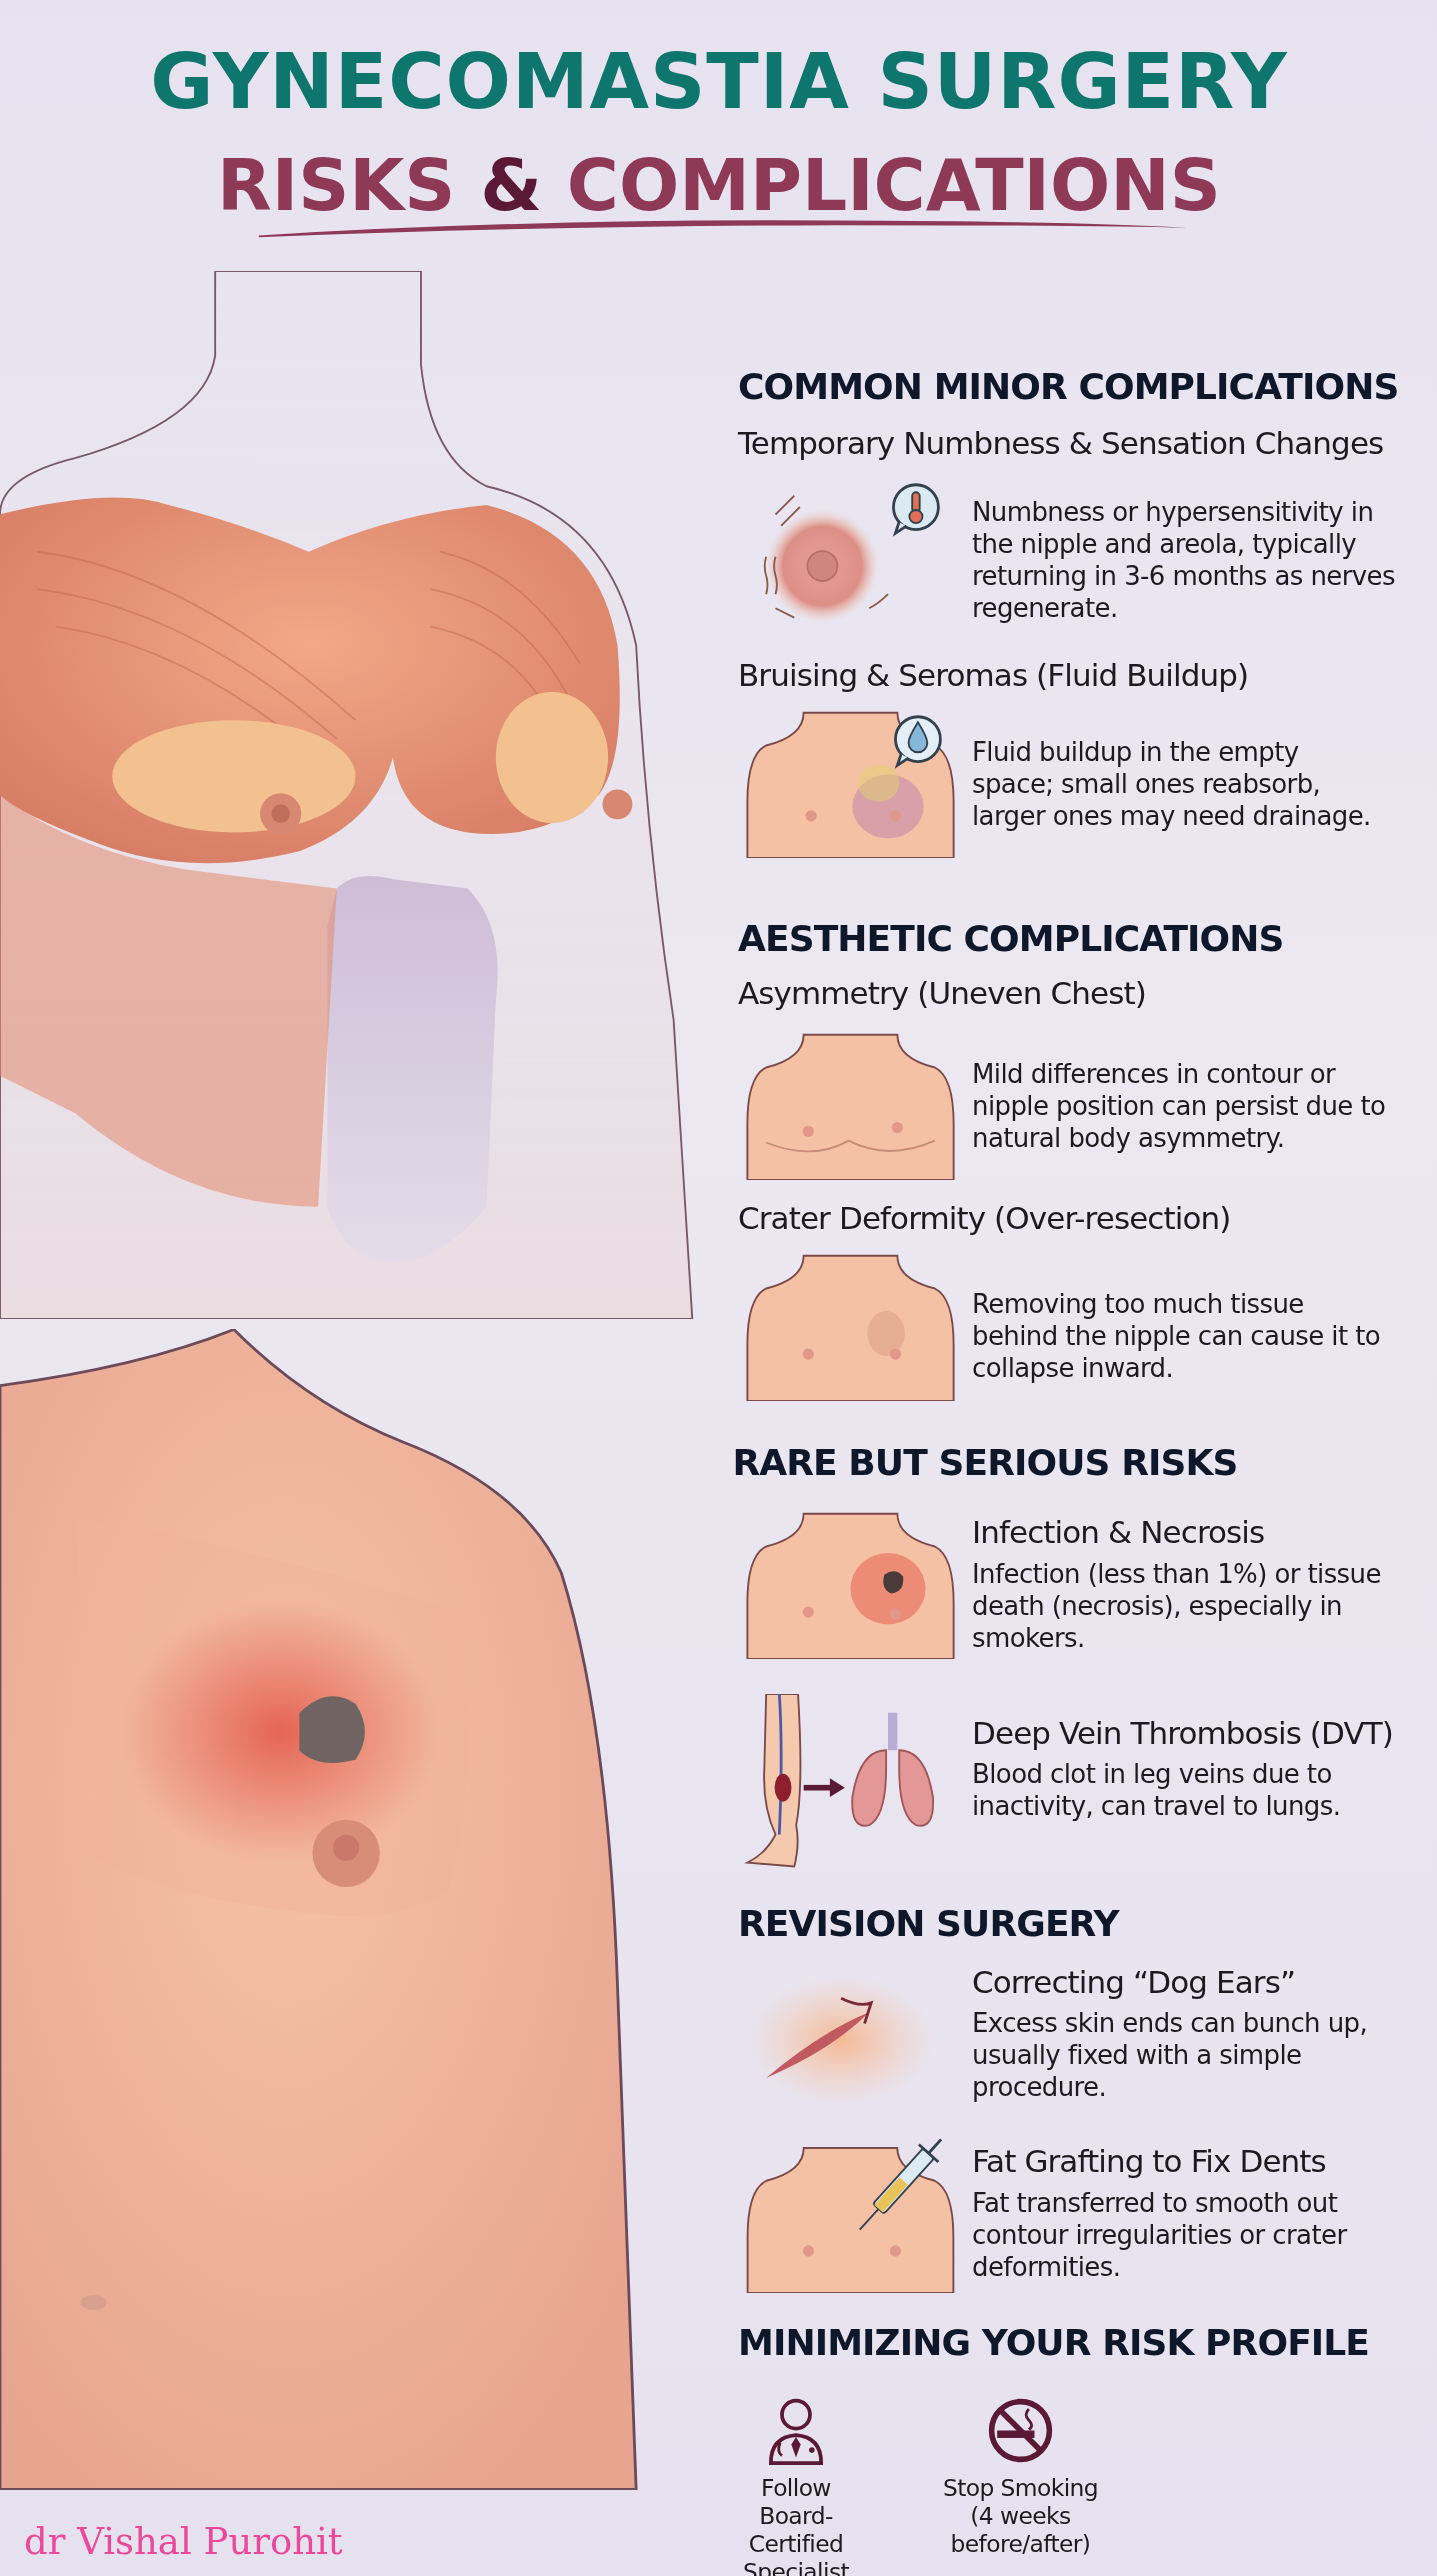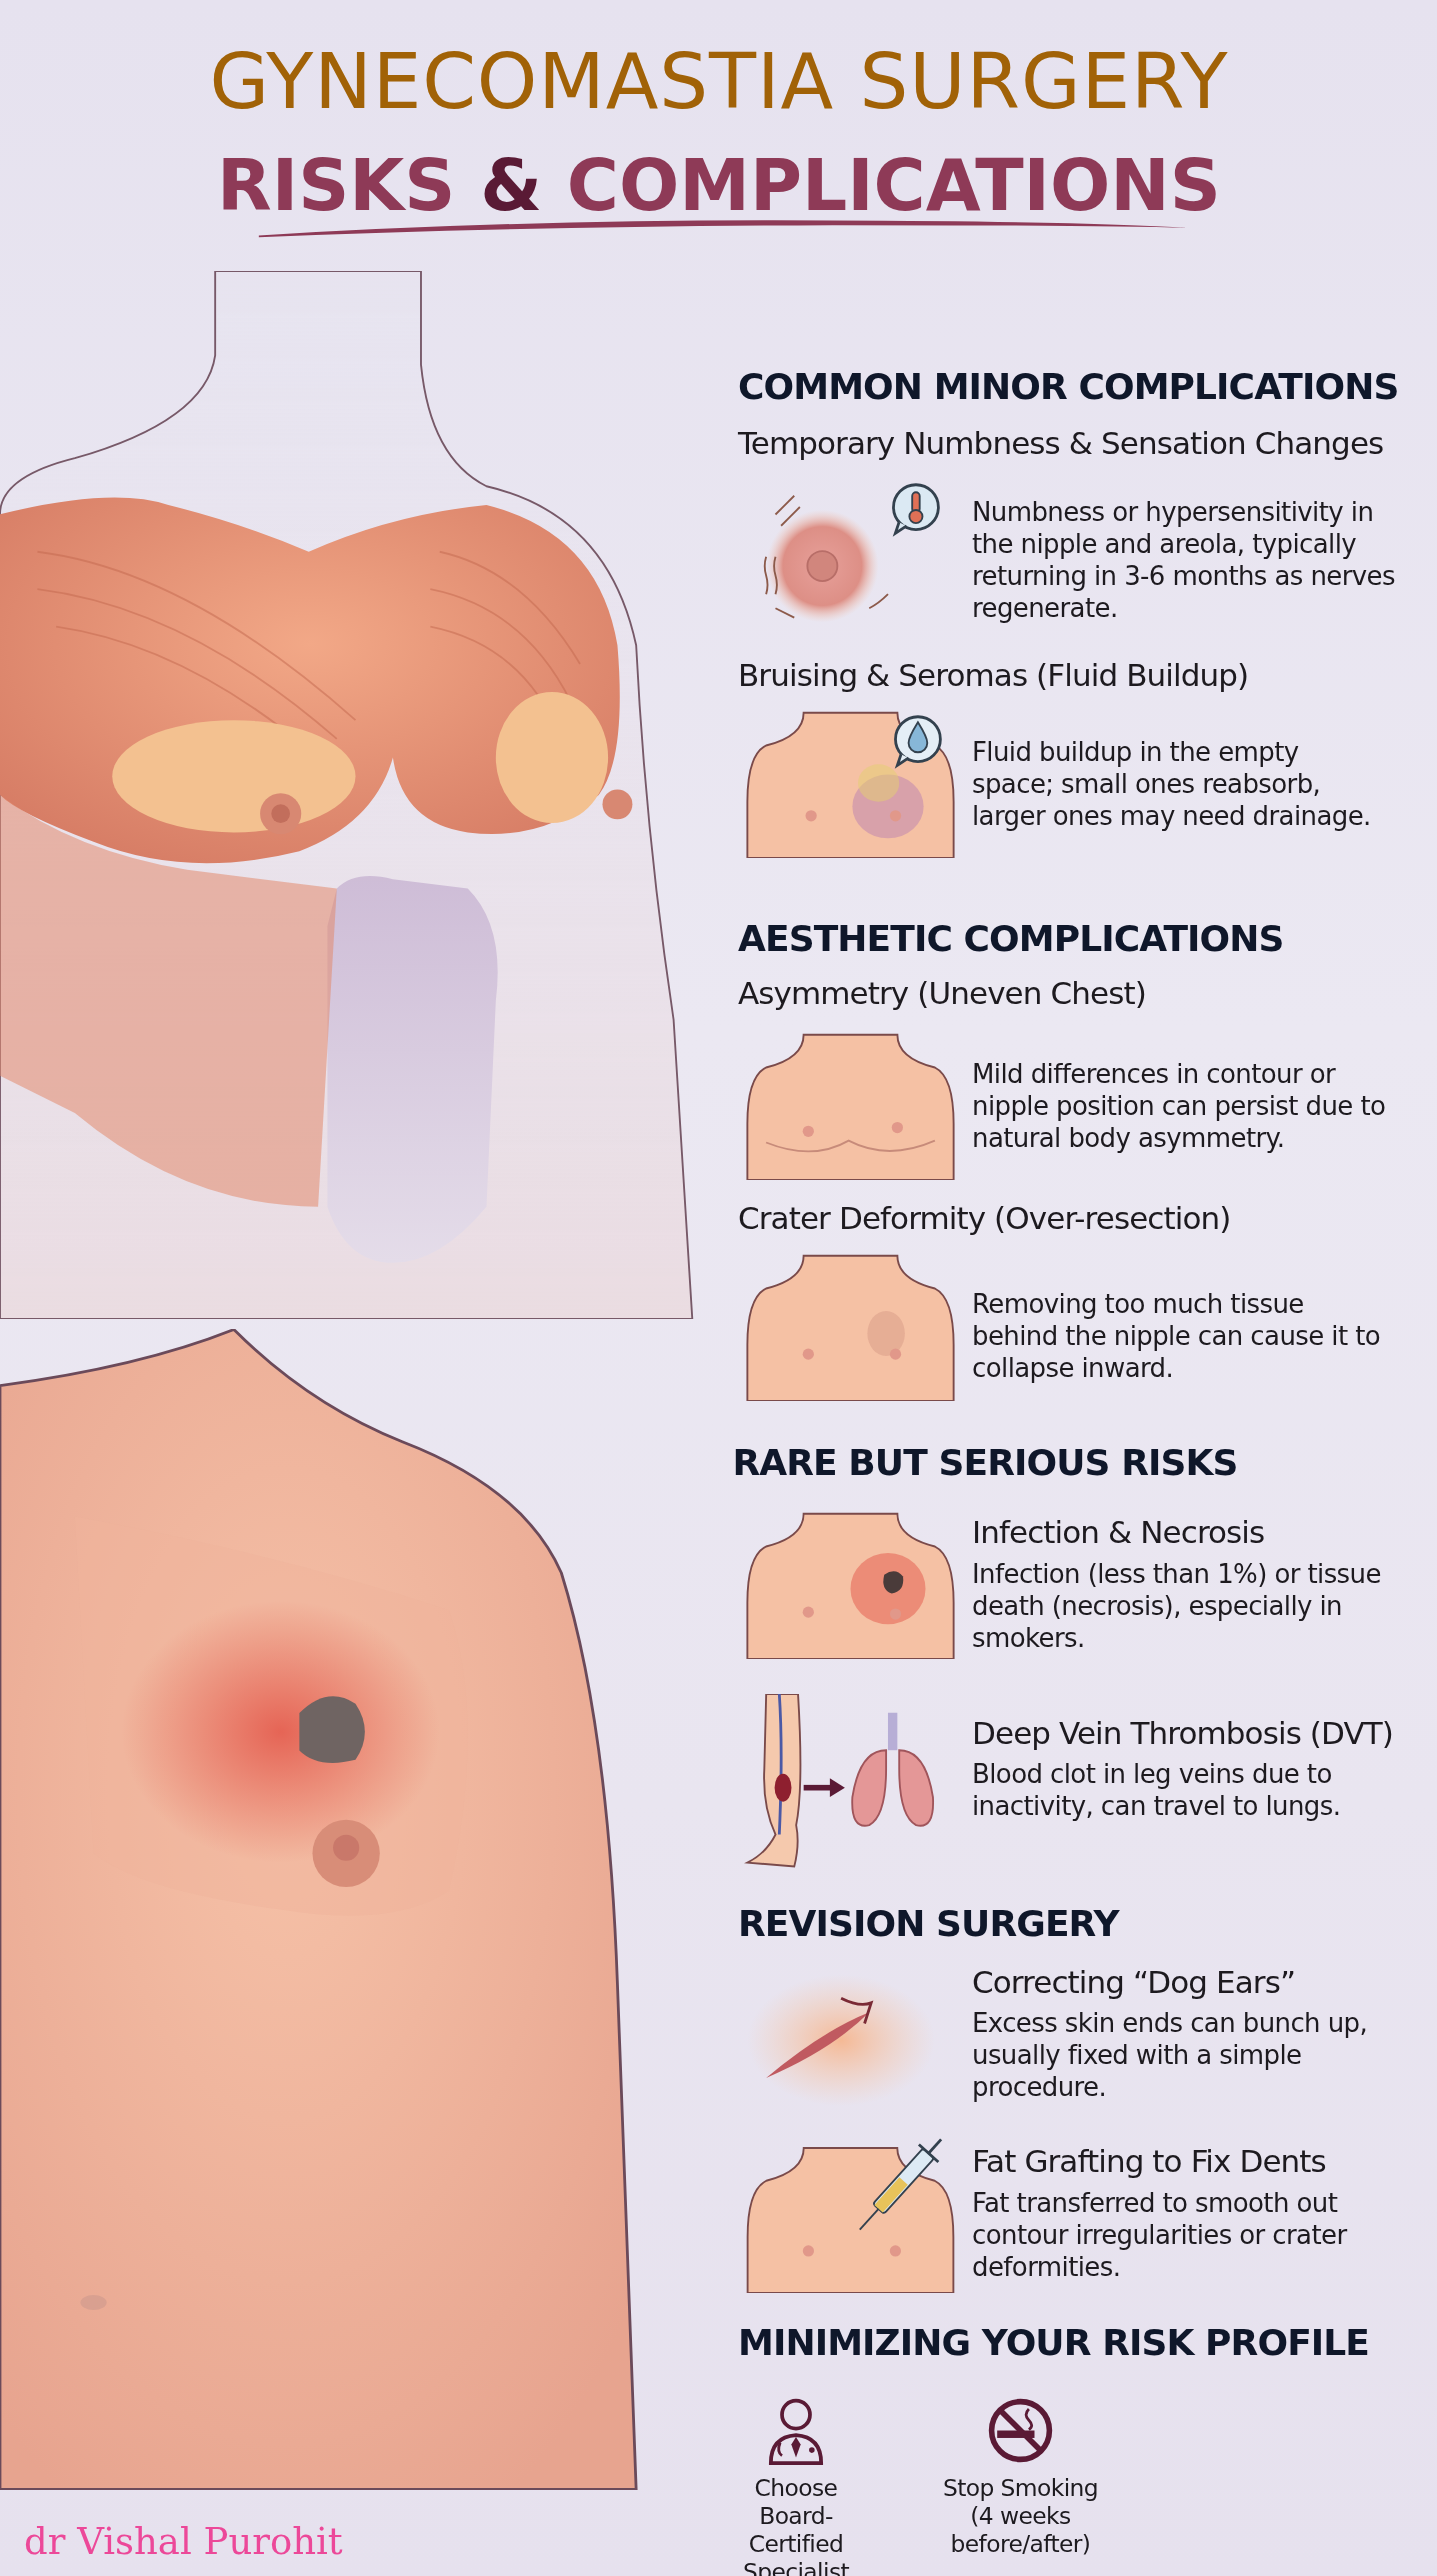--- a/index.html
+++ b/index.html
@@ -1,20 +1,20 @@
 <!DOCTYPE html>
 <html style="font-size:15px"><head>
 <meta charset="utf-8">
 <style>
   html,body{margin:0;padding:0;}
   body{width:1438px;height:2576px;overflow:hidden;position:relative;
     background:linear-gradient(180deg,#e6e2ef 0%,#ebe8f2 40%,#e9e5f0 70%,#e6e1ee 100%);
     font-family:"Liberation Sans","DejaVu Sans",sans-serif;color:#1d1a1f;}
   .title-wrap{position:absolute;left:0;top:37px;width:1438px;text-align:center;}
-  .title1{font-family:"DejaVu Sans",sans-serif;font-weight:normal;font-size:77px;color:#a16207;letter-spacing:0.9px;line-height:90px;}
+  .title1{font-family:"DejaVu Sans",sans-serif;font-weight:bold;font-size:77px;color:#0f766e;letter-spacing:0.9px;line-height:90px;}
   .title2{font-family:"DejaVu Sans",sans-serif;font-size:71px;font-weight:bold;color:#8e3a57;line-height:86px;margin-top:16px;}
   .title2 .amp{color:#5a1a35;}
   .underline{position:absolute;left:253px;top:213px;width:945px;height:28px;}
 
   
   .illus{position:absolute;left:0;}
   .illus1{top:271px;width:711px;height:1048px;}
   .illus2{top:1329px;width:711px;height:1161px;}
 
   .right{position:absolute;left:738px;top:365px;width:683px;}
@@ -255,21 +255,21 @@
   <div class="tip" style="left:0;top:0;width:150px">
     <span>
       <svg width="62" height="69" viewBox="0 0 66 74">
         <circle cx="33" cy="20" r="15" fill="none" stroke="#5a1a35" stroke-width="4"></circle>
         <path d="M6 72 Q6 44 33 42 Q60 44 60 72 Z" fill="none" stroke="#5a1a35" stroke-width="4"></path>
         <path d="M33 44 L28 52 L33 66 L38 52 Z" fill="#5a1a35"></path>
         <path d="M16 50 Q12 60 18 64" stroke="#5a1a35" stroke-width="3" fill="none"></path>
         <circle cx="50" cy="58" r="3" fill="#5a1a35"></circle>
       </svg>
     </span>
-    <div>Choose</div>
+    <div>Follow</div>
     <div>Board-Certified</div>
     <div>Specialist</div>
   </div>
   <div class="tip" style="left:178px;top:0;width:243px">
     <span>
       <svg width="69" height="69" viewBox="0 0 74 74">
         <circle cx="37" cy="37" r="31" fill="none" stroke="#5a1a35" stroke-width="6"></circle>
         <rect x="12" y="37" width="40" height="8" fill="#5a1a35"></rect>
         <path d="M46 14 Q40 20 46 26 Q52 32 46 36" stroke="#5a1a35" stroke-width="3" fill="none"></path>
         <line x1="16" y1="16" x2="58" y2="58" stroke="#5a1a35" stroke-width="6"></line>

